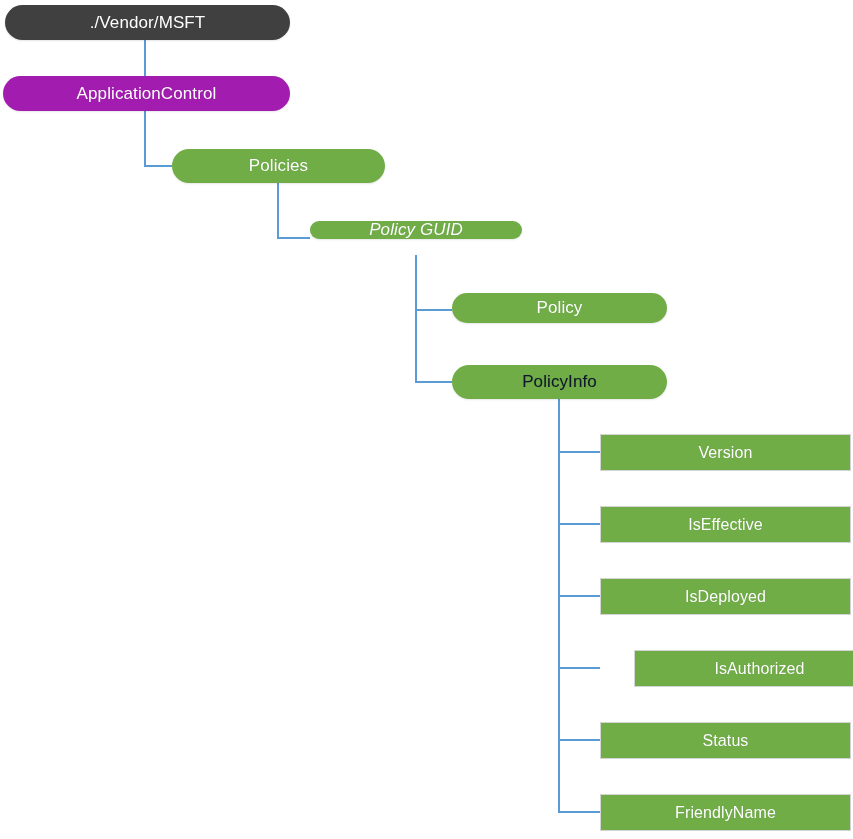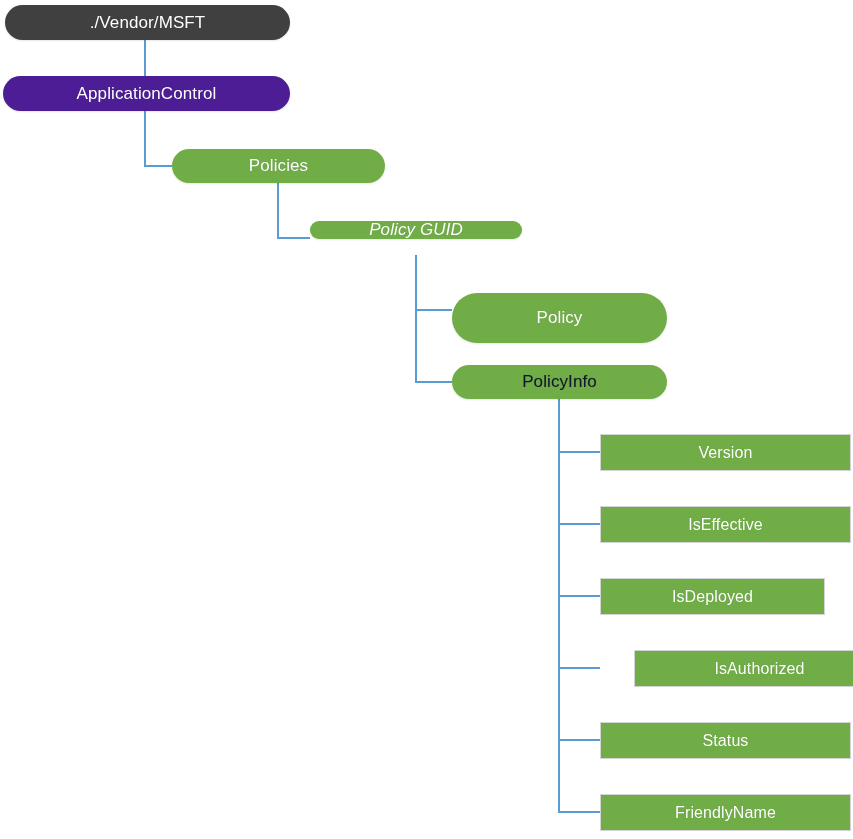--- a/index.html
+++ b/index.html
@@ -68,42 +68,42 @@
       <path d="M 559 399 L 559 524 L 600 524" fill="none" stroke="#5b9bd5" stroke-width="2" stroke-linecap="butt" stroke-linejoin="miter"></path>
       <path d="M 559 399 L 559 596 L 600 596" fill="none" stroke="#5b9bd5" stroke-width="2" stroke-linecap="butt" stroke-linejoin="miter"></path>
       <path d="M 559 399 L 559 668 L 600 668" fill="none" stroke="#5b9bd5" stroke-width="2" stroke-linecap="butt" stroke-linejoin="miter"></path>
       <path d="M 559 399 L 559 740 L 600 740" fill="none" stroke="#5b9bd5" stroke-width="2" stroke-linecap="butt" stroke-linejoin="miter"></path>
       <path d="M 559 399 L 559 812 L 600 812" fill="none" stroke="#5b9bd5" stroke-width="2" stroke-linecap="butt" stroke-linejoin="miter"></path>
     </svg>
   <div id="node-layer">
       <div class="node pill" style="left: 5px; top: 5px; width: 285px; height: 35px; background: #404040; color: rgb(255, 255, 255);">
         <span>./Vendor/MSFT</span>
       </div>
-      <div class="node pill" style="left: 3px; top: 76px; width: 287px; height: 35px; background: #4c1d95; color: rgb(255, 255, 255);">
+      <div class="node pill" style="left: 3px; top: 76px; width: 287px; height: 35px; background: #a21caf; color: rgb(255, 255, 255);">
         <span>ApplicationControl</span>
       </div>
       <div class="node pill" style="left: 172px; top: 149px; width: 213px; height: 34px; background: rgb(112, 173, 71); color: rgb(255, 255, 255);">
         <span>Policies</span>
       </div>
       <div class="node pill italic" style="left: 310px; top: 221px; width: 212px; height: 18px; background: rgb(112, 173, 71); color: rgb(255, 255, 255);">
         <span>Policy GUID</span>
       </div>
-      <div class="node pill" style="left: 452px; top: 293px; width: 215px; height: 50px; background: rgb(112, 173, 71); color: rgb(255, 255, 255);">
+      <div class="node pill" style="left: 452px; top: 293px; width: 215px; height: 30px; background: rgb(112, 173, 71); color: rgb(255, 255, 255);">
         <span>Policy</span>
       </div>
       <div class="node pill" style="left: 452px; top: 365px; width: 215px; height: 34px; background: rgb(112, 173, 71); color: #0f172a;">
         <span>PolicyInfo</span>
       </div>
       <div class="node rect" style="left: 600px; top: 434px; width: 251px; height: 37px; background: rgb(112, 173, 71); color: rgb(255, 255, 255); border-color: rgb(212, 212, 212);">
         <span>Version</span>
       </div>
       <div class="node rect" style="left: 600px; top: 506px; width: 251px; height: 37px; background: rgb(112, 173, 71); color: rgb(255, 255, 255); border-color: rgb(212, 212, 212);">
         <span>IsEffective</span>
       </div>
-      <div class="node rect" style="left: 600px; top: 578px; width: 225px; height: 37px; background: rgb(112, 173, 71); color: rgb(255, 255, 255); border-color: rgb(212, 212, 212);">
+      <div class="node rect" style="left: 600px; top: 578px; width: 251px; height: 37px; background: rgb(112, 173, 71); color: rgb(255, 255, 255); border-color: rgb(212, 212, 212);">
         <span>IsDeployed</span>
       </div>
       <div class="node rect" style="left: 600px; top: 650px; width: 251px; height: 37px; background: rgb(112, 173, 71); color: rgb(255, 255, 255); border-color: rgb(212, 212, 212); margin-left: 34px;">
         <span>IsAuthorized</span>
       </div>
       <div class="node rect" style="left: 600px; top: 722px; width: 251px; height: 37px; background: rgb(112, 173, 71); color: rgb(255, 255, 255); border-color: rgb(212, 212, 212);">
         <span>Status</span>
       </div>
       <div class="node rect" style="left: 600px; top: 794px; width: 251px; height: 37px; background: rgb(112, 173, 71); color: rgb(255, 255, 255); border-color: rgb(212, 212, 212);">
         <span>FriendlyName</span>

